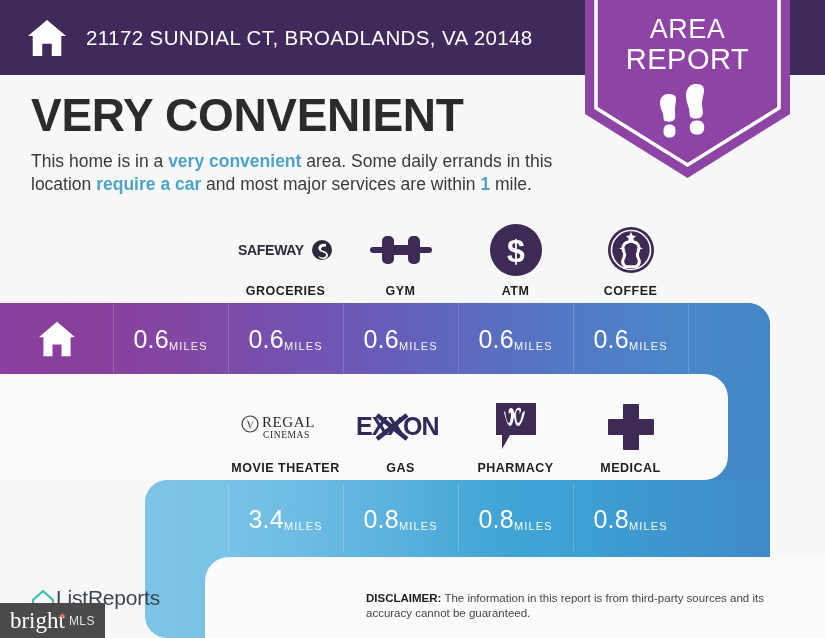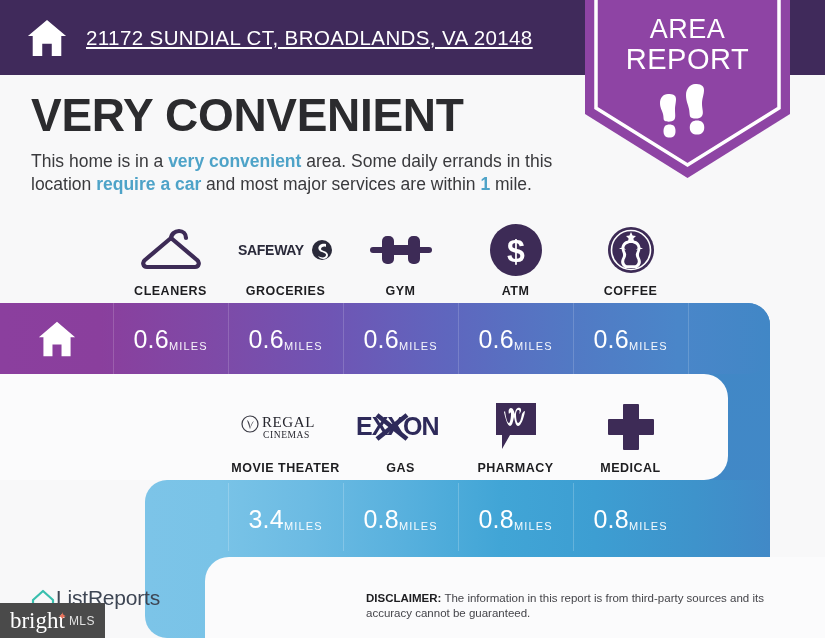--- a/index.html
+++ b/index.html
@@ -17,21 +17,20 @@
     background:#402a5b;
   }
   .header-inner{
     position:absolute;left:26px;top:0;height:75px;
     display:flex;align-items:center;gap:18px;
   }
   .home-ico{width:42px;height:40px;display:block;}
   .addr{
     color:#ffffff;font-size:20.5px;letter-spacing:.4px;font-weight:400;
     white-space:nowrap;
-    text-decoration:underline;
   }
 
   
   .badge{
     position:absolute;left:585px;top:-4px;width:205px;height:182px;
   }
   .badge svg{display:block;width:205px;height:182px;}
   .badge-text{
     position:absolute;left:0;top:18px;width:205px;text-align:center;
     color:#fff;font-size:27px;line-height:30px;letter-spacing:.5px;font-weight:400;
@@ -164,29 +163,20 @@
     </div>
   </div>
 
   <div class="hero">
     <h1>VERY CONVENIENT</h1>
     <p><span>This home is in a </span><span class="hl">very convenient</span><span> area. Some daily errands in this location </span><span class="hl">require a car</span><span> and most major services are within </span><span class="hl">1</span><span> mile.</span></p>
   </div>
 
   <div class="iconrow" style="left:113px;top:218px;width:575px;">
 
-    <div class="cell" style="left:0;">
-      <div class="glyph">
-        <svg width="64" height="44" viewBox="0 0 64 44">
-          <path d="M32 11 c0 -5 4 -8 8 -8 c4 0 7 3 7 7" fill="none" stroke="#3d2b56" stroke-width="4.2" stroke-linecap="round"></path>
-          <path d="M32 10 L6 32 c-3 2 -2 7 2 7 H56 c4 0 5 -5 2 -7 Z" fill="none" stroke="#3d2b56" stroke-width="4.2" stroke-linejoin="round"></path>
-        </svg>
-      </div>
-      <div class="lbl">CLEANERS</div>
-    </div>
 
     <div class="cell" style="left:115px;">
       <div class="glyph">
         <svg width="96" height="24" viewBox="0 0 96 24">
           <text x="0" y="17" font-family="Liberation Sans, sans-serif" font-size="14" font-weight="bold" fill="#2a2a3a" letter-spacing="-0.3">SAFEWAY</text>
           <circle cx="84" cy="12" r="10" fill="#2a2a3a"></circle>
           <path d="M88 6 c-6 -1 -9 3 -7 6 c2 3 7 2 7 5 c0 3 -5 3 -8 1 c2 4 10 4 10 -1 c0 -4 -7 -4 -7 -6 c0 -2 3 -3 5 -2 Z" fill="#ffffff"></path>
         </svg>
       </div>
       <div class="lbl">GROCERIES</div>

